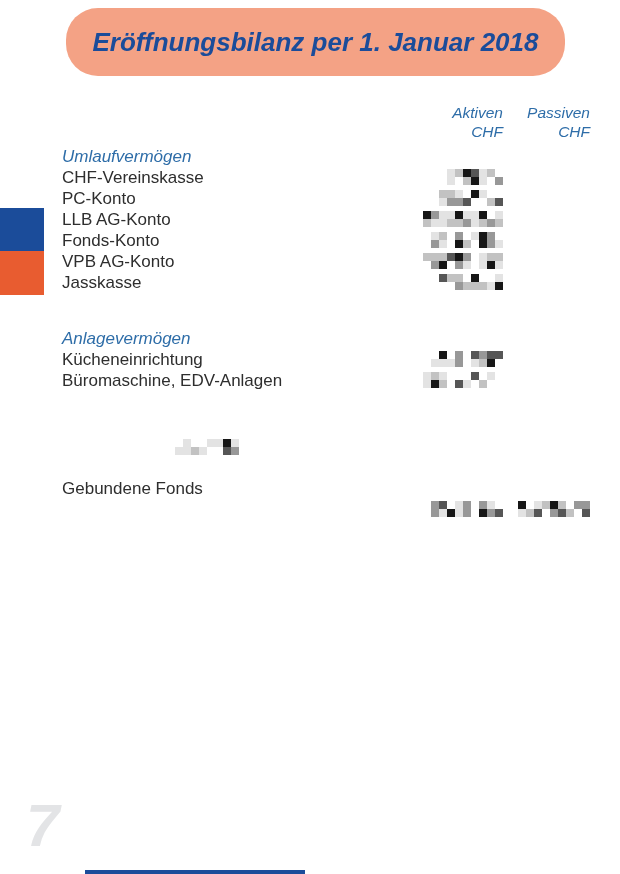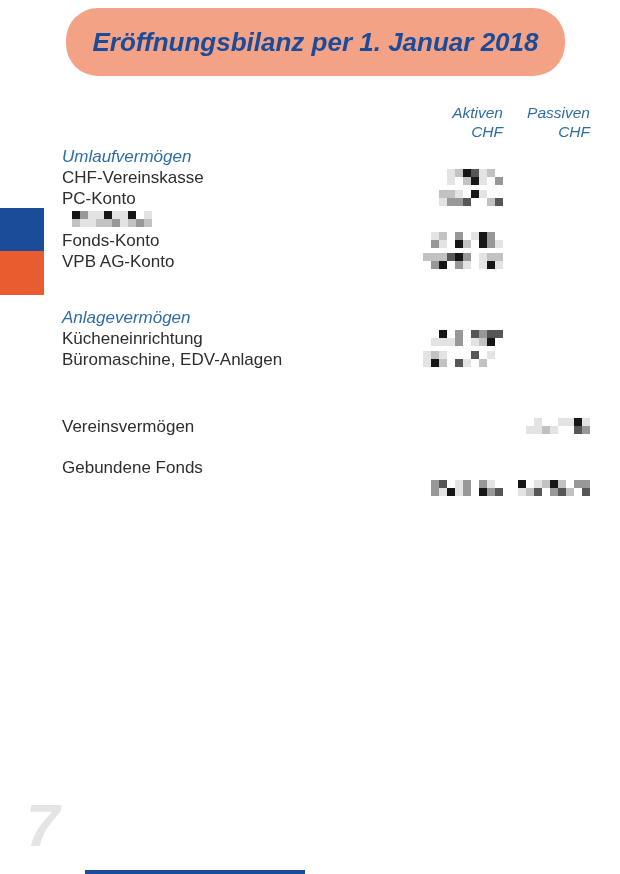--- a/index.html
+++ b/index.html
@@ -134,20 +134,21 @@
             <i style="background: rgb(86, 86, 86);"></i>
             <i style="background: transparent;"></i>
             <i style="background: transparent;"></i>
             <i style="background: rgb(194, 194, 194);"></i>
             <i style="background: rgb(86, 86, 86);"></i>
           </span>
         </span>
         <span class="cell pas"></span>
       </div>
       <div class="row item">
+        <span class="label">LLB AG-Konto</span>
         <span class="cell akt">
           <span class="mosaic" style="grid-template-columns: repeat(10, 8px);">
             <i style="background: rgb(22, 22, 22);"></i>
             <i style="background: rgb(152, 152, 152);"></i>
             <i style="background: rgb(227, 227, 227);"></i>
             <i style="background: rgb(227, 227, 227);"></i>
             <i style="background: rgb(22, 22, 22);"></i>
             <i style="background: rgb(227, 227, 227);"></i>
             <i style="background: rgb(227, 227, 227);"></i>
             <i style="background: rgb(22, 22, 22);"></i>
@@ -210,20 +211,44 @@
             <i style="background: transparent;"></i>
             <i style="background: rgb(152, 152, 152);"></i>
             <i style="background: rgb(22, 22, 22);"></i>
             <i style="background: transparent;"></i>
             <i style="background: rgb(152, 152, 152);"></i>
             <i style="background: rgb(227, 227, 227);"></i>
             <i style="background: transparent;"></i>
             <i style="background: rgb(227, 227, 227);"></i>
             <i style="background: rgb(22, 22, 22);"></i>
             <i style="background: rgb(227, 227, 227);"></i>
+          </span>
+        </span>
+        <span class="cell pas"></span>
+      </div>
+      <div class="row item">
+        <span class="label">Jasskasse</span>
+        <span class="cell akt">
+          <span class="mosaic" style="grid-template-columns: repeat(8, 8px);">
+            <i style="background: rgb(86, 86, 86);"></i>
+            <i style="background: rgb(194, 194, 194);"></i>
+            <i style="background: rgb(194, 194, 194);"></i>
+            <i style="background: transparent;"></i>
+            <i style="background: rgb(22, 22, 22);"></i>
+            <i style="background: transparent;"></i>
+            <i style="background: transparent;"></i>
+            <i style="background: rgb(227, 227, 227);"></i>
+            <i style="background: transparent;"></i>
+            <i style="background: transparent;"></i>
+            <i style="background: rgb(152, 152, 152);"></i>
+            <i style="background: rgb(194, 194, 194);"></i>
+            <i style="background: rgb(194, 194, 194);"></i>
+            <i style="background: rgb(194, 194, 194);"></i>
+            <i style="background: rgb(227, 227, 227);"></i>
+            <i style="background: rgb(22, 22, 22);"></i>
           </span>
         </span>
         <span class="cell pas"></span>
       </div>
       <div class="gap" style="height: 35px;"></div>
       <div class="row section">
         <span class="label">Anlagevermögen</span>
         <span class="cell akt"></span>
         <span class="cell pas"></span>
       </div>
@@ -280,21 +305,20 @@
           </span>
         </span>
         <span class="cell pas"></span>
       </div>
       <div class="row item">
         <span class="cell akt"></span>
         <span class="cell pas"></span>
       </div>
       <div class="gap" style="height: 25px;"></div>
       <div class="row item">
-        <span class="label">Vereinsvermögen</span>
         <span class="cell akt"></span>
         <span class="cell pas">
           <span class="mosaic" style="grid-template-columns: repeat(8, 8px);">
             <i style="background: transparent;"></i>
             <i style="background: rgb(227, 227, 227);"></i>
             <i style="background: transparent;"></i>
             <i style="background: transparent;"></i>
             <i style="background: rgb(227, 227, 227);"></i>
             <i style="background: rgb(227, 227, 227);"></i>
             <i style="background: rgb(22, 22, 22);"></i>

